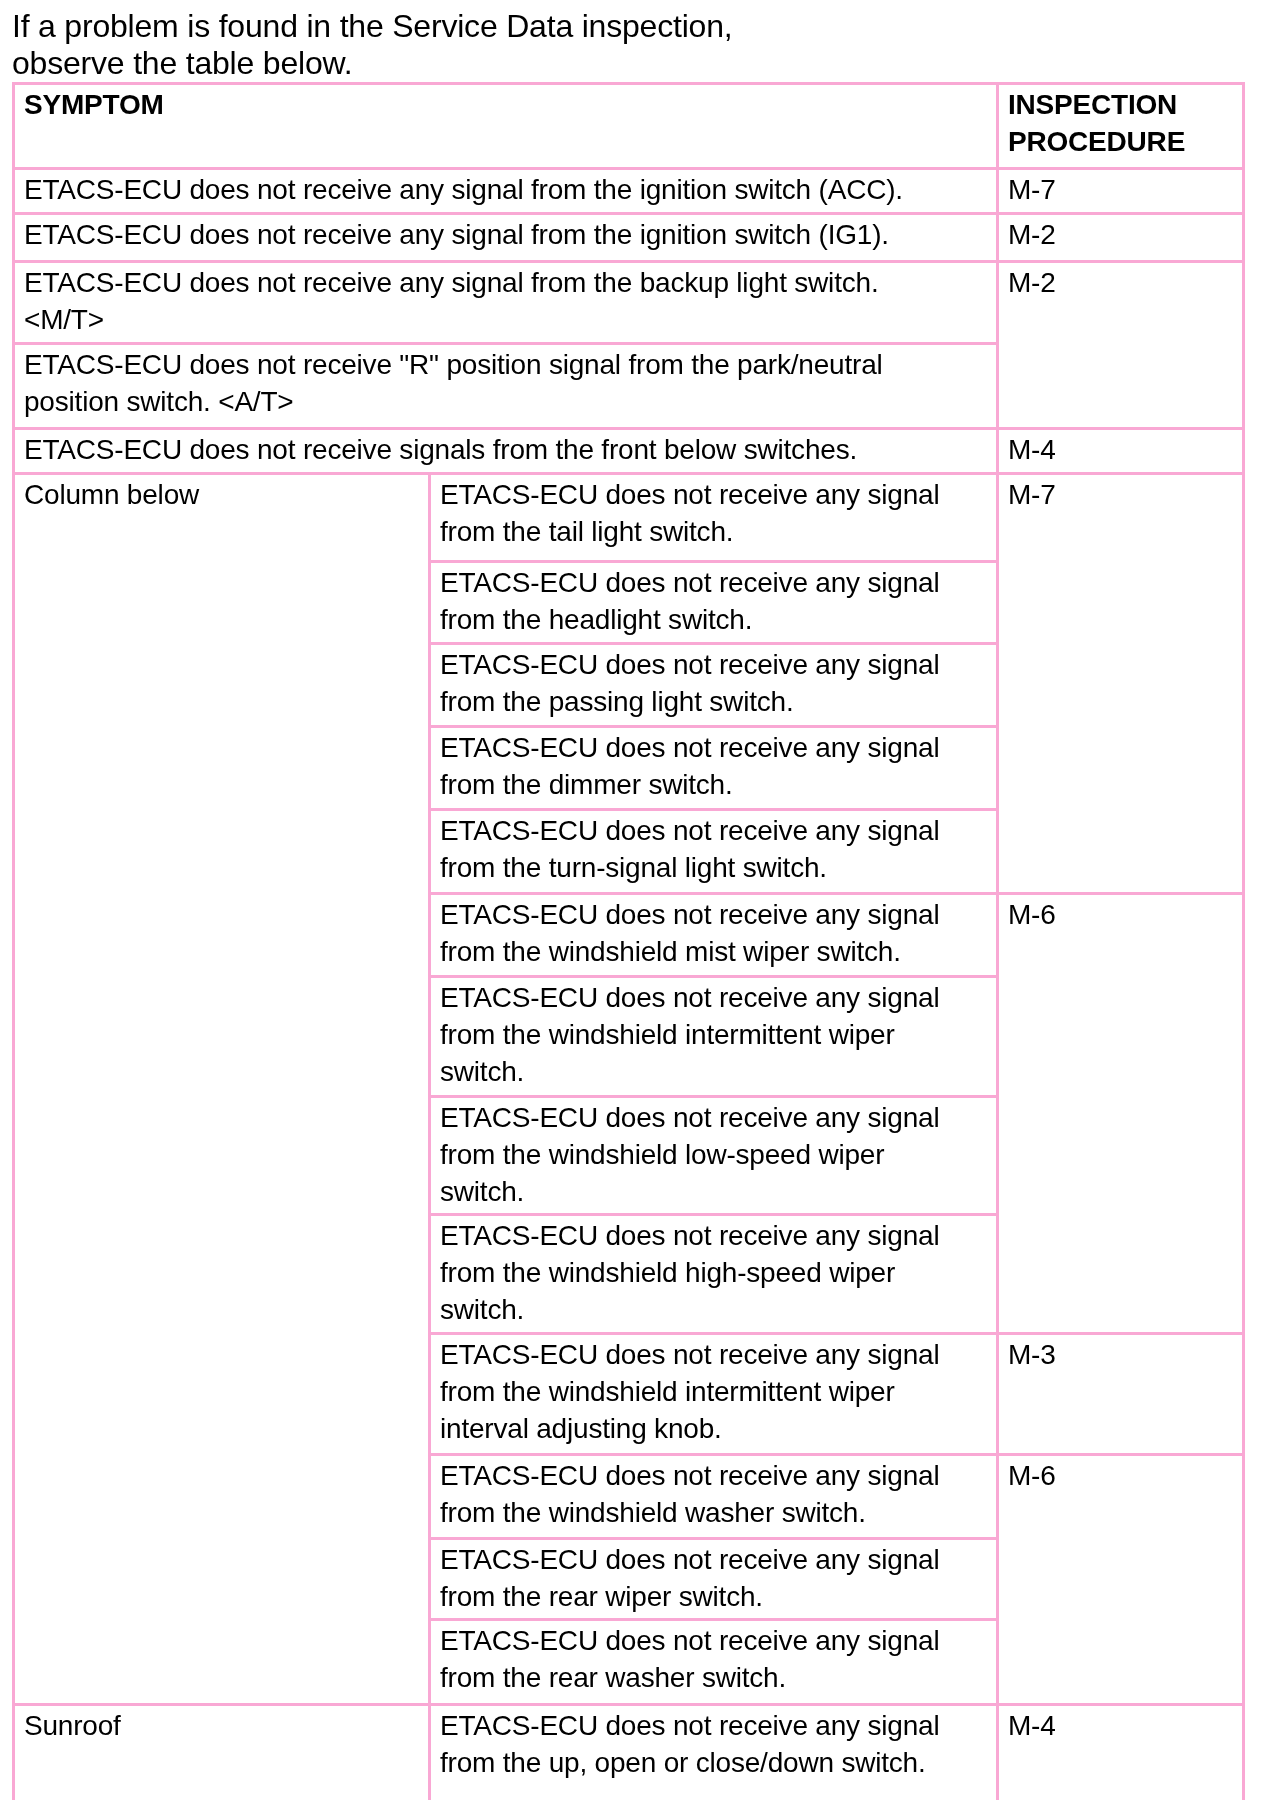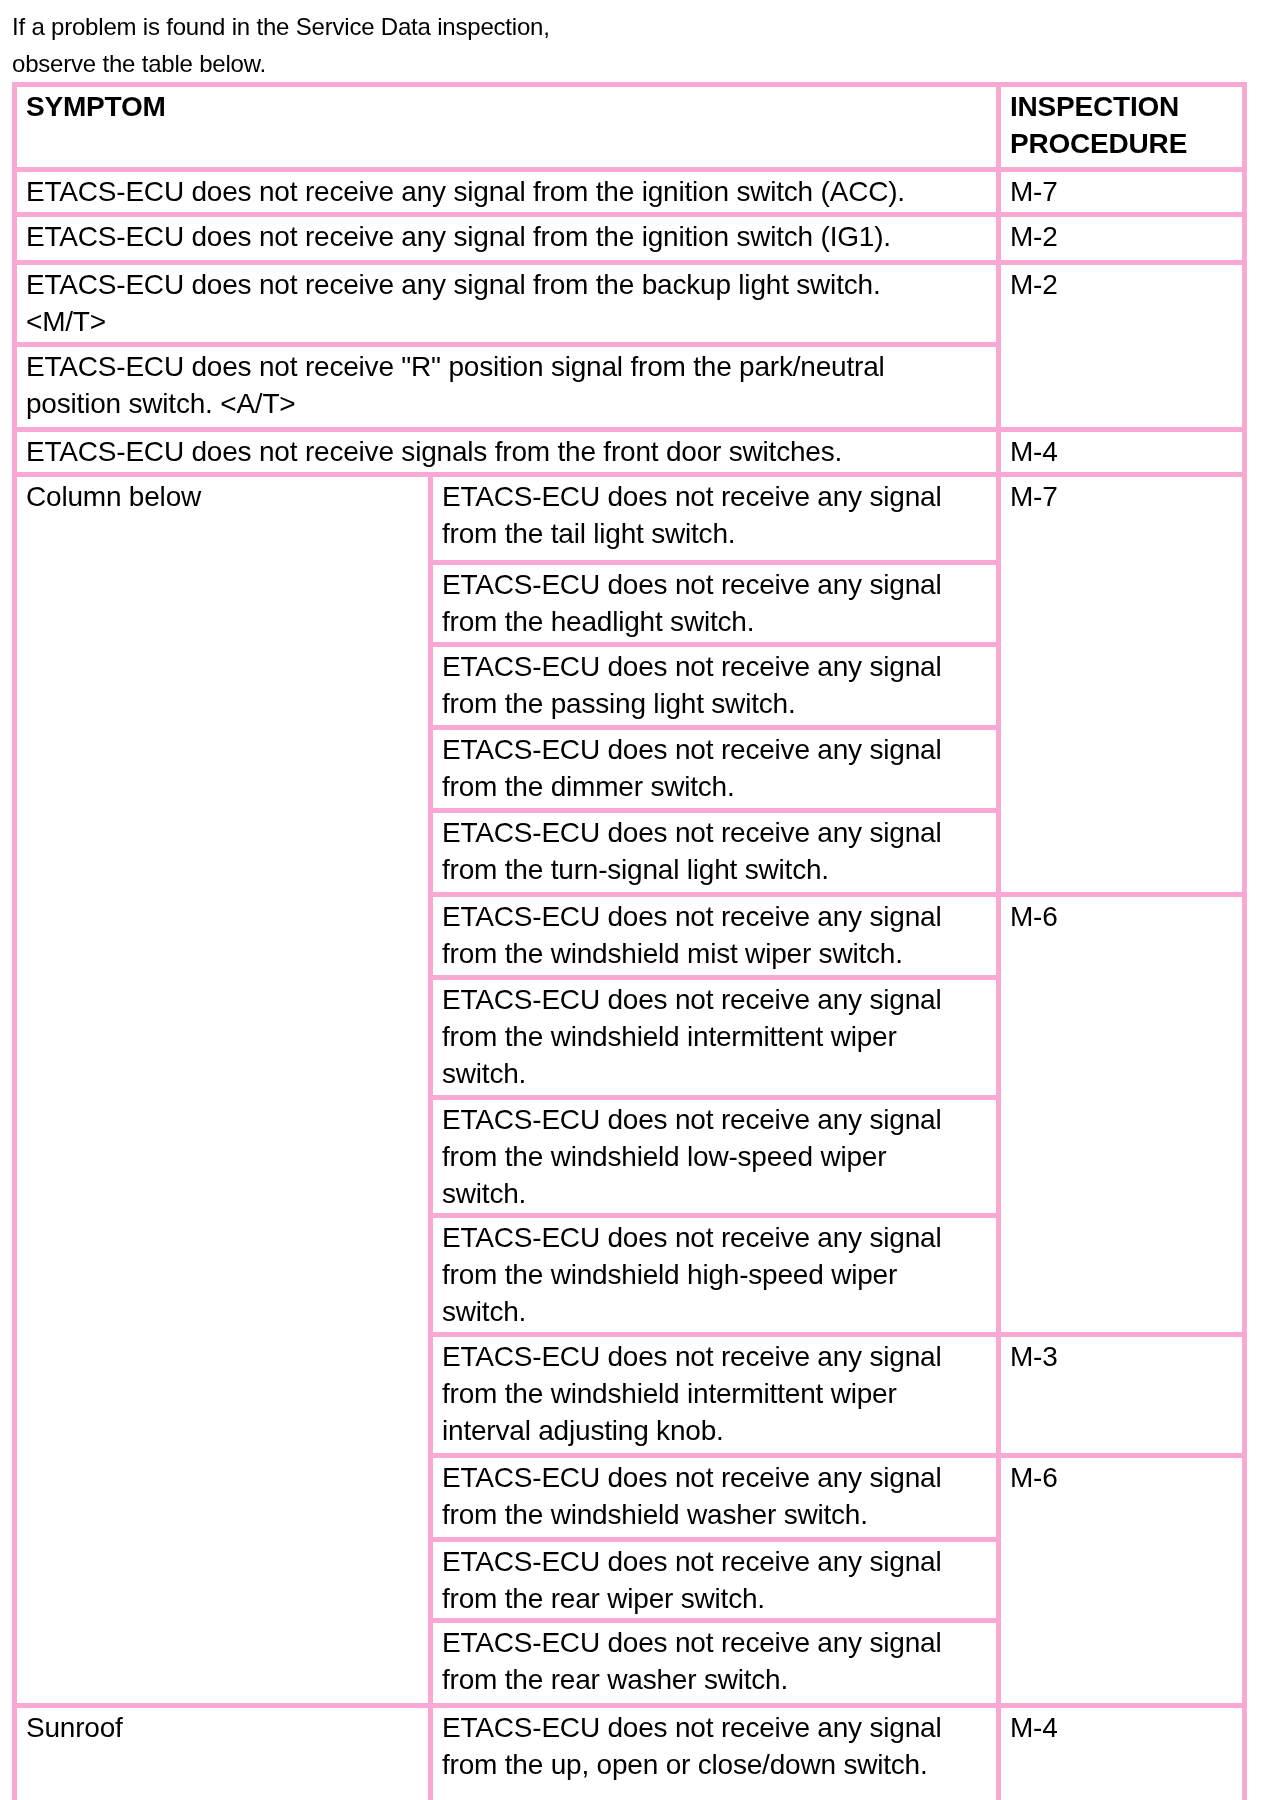--- a/index.html
+++ b/index.html
@@ -12,37 +12,37 @@
   }
   .page {
     width: 1280px;
     height: 1800px;
     background: #ffffff;
     color: #000000;
     font-family: "Liberation Sans", sans-serif;
   }
   .intro {
     margin: 8px 0 0 12px;
-    font-size: 24px;
+    font-size: 32px;
     line-height: 37px;
     white-space: pre;
     letter-spacing: -0.2px;
   }
   table.symptom-table {
     border-collapse: collapse;
     table-layout: fixed;
     width: 1230px;
     margin-left: 12px;
     margin-top: 0;
   }
   col.c1 { width: 416px; }
   col.c2 { width: 568px; }
   col.c3 { width: 246px; }
   td, th {
-    border: 5px solid #f9a8d4;
+    border: 3px solid #f9a8d4;
     vertical-align: top;
     text-align: left;
     padding: 1px 6px 0 9px;
     font-size: 28px;
     line-height: 37px;
     white-space: pre;
     letter-spacing: -0.2px;
     overflow: hidden;
   }
   th { font-weight: bold; }
@@ -84,21 +84,21 @@
 &lt;M/T&gt;</td>
       <td rowspan="2">M-2</td>
     </tr>
 
     <tr style="height:85px">
       <td colspan="2">ETACS-ECU does not receive "R" position signal from the park/neutral
 position switch. &lt;A/T&gt;</td>
     </tr>
 
     <tr style="height:45px">
-      <td colspan="2">ETACS-ECU does not receive signals from the front door switches.</td>
+      <td colspan="2">ETACS-ECU does not receive signals from the front below switches.</td>
       <td>M-4</td>
     </tr>
 
     <tr style="height:88px">
       <td rowspan="13">Column below</td>
       <td>ETACS-ECU does not receive any signal
 from the tail light switch.</td>
       <td rowspan="5">M-7</td>
     </tr>
 

